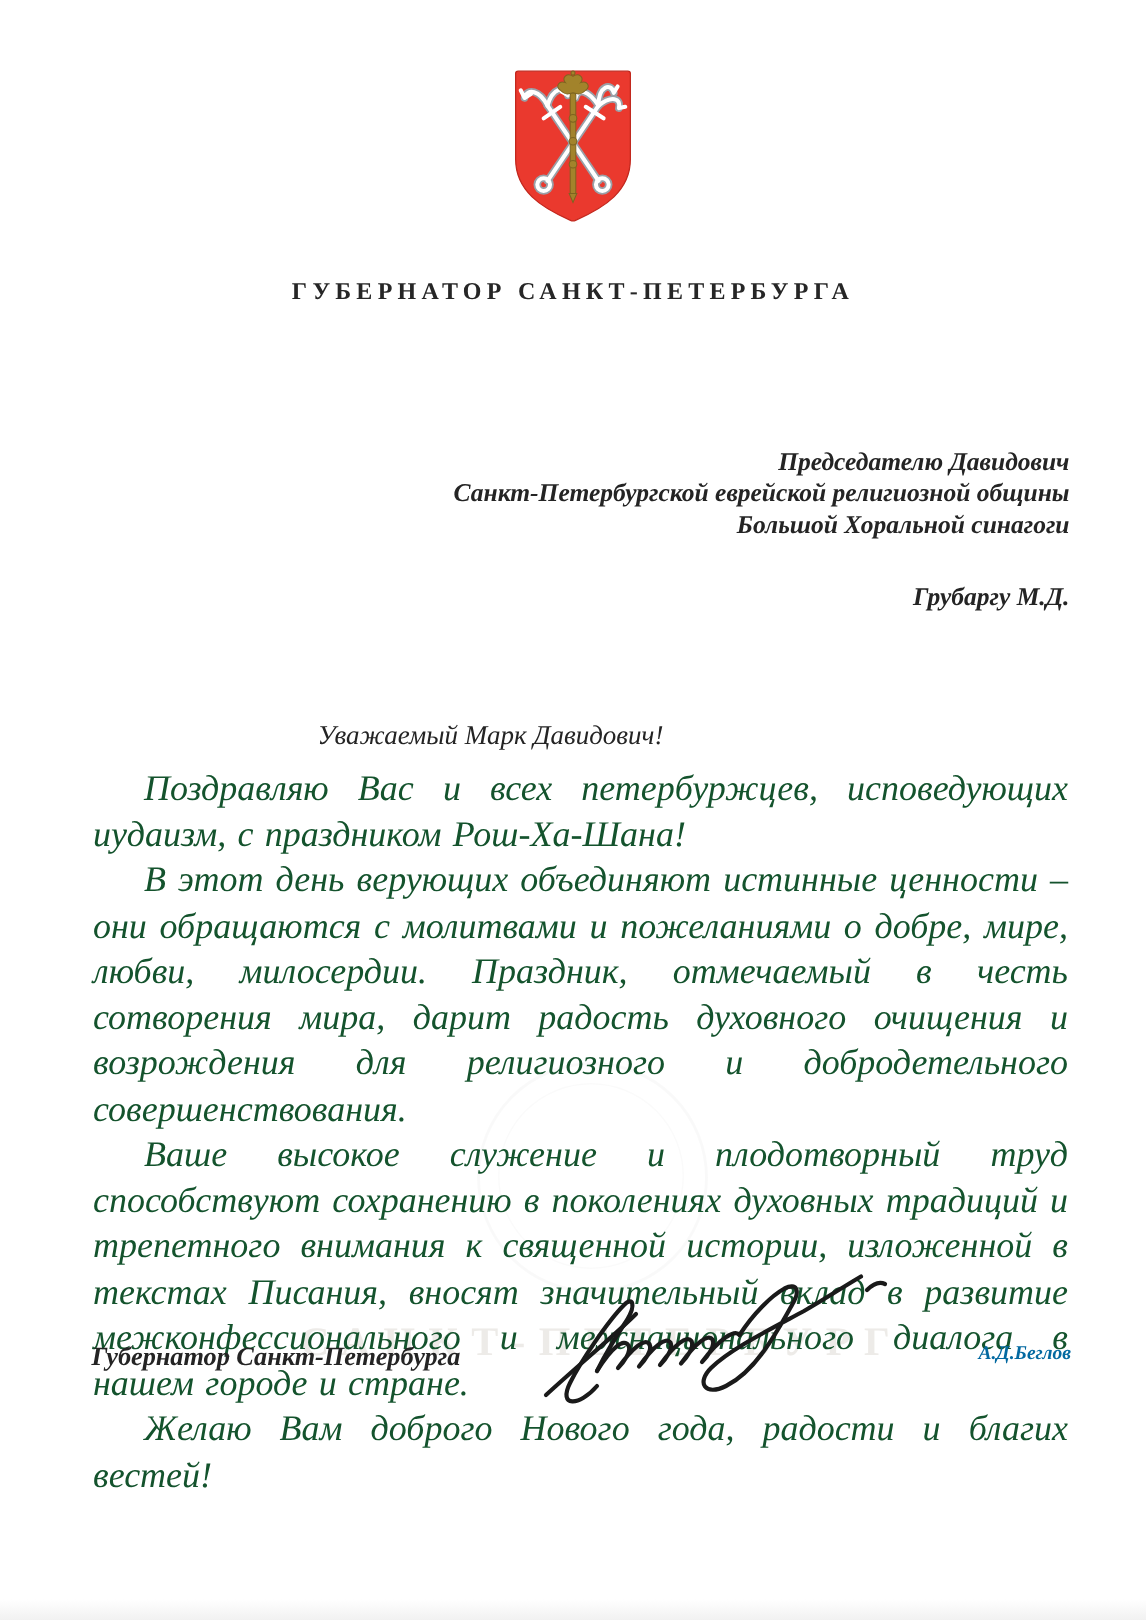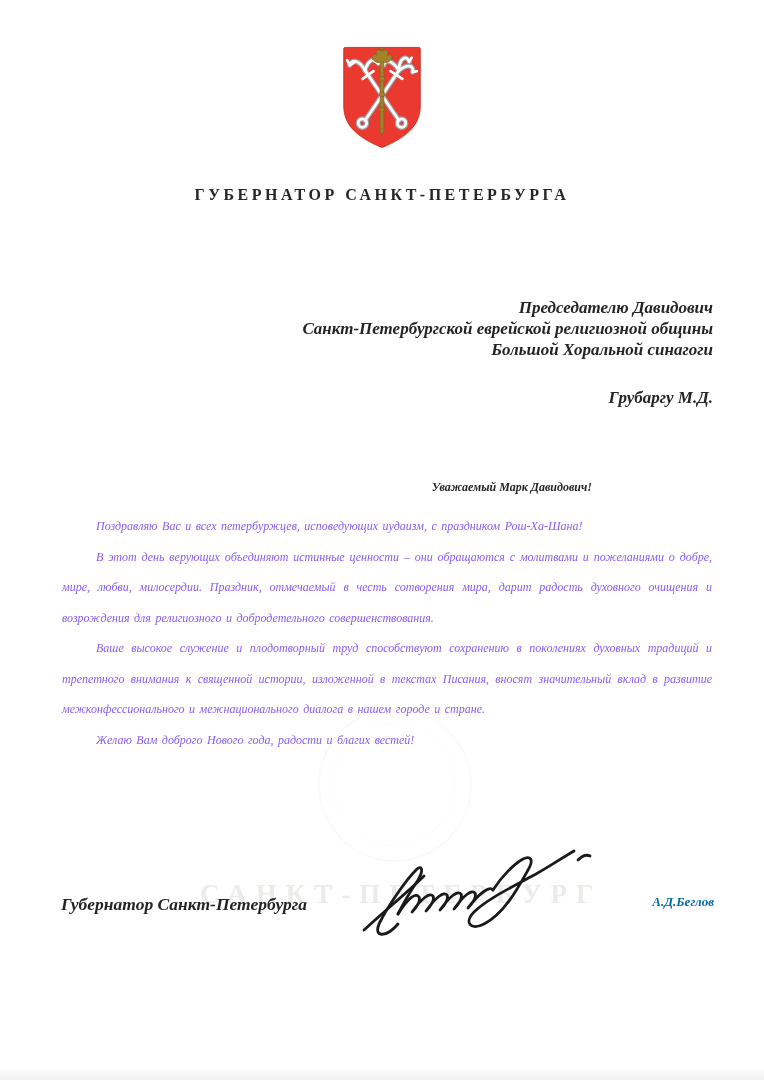--- a/index.html
+++ b/index.html
@@ -36,32 +36,32 @@
   .recipient-name{
     position:absolute;top:388px;right:51px;
     text-align:left;
     font-style:italic;font-weight:700;
     font-size:17px;
     color:#242424;
   }
   
   .salutation{
     position:absolute;top:480px;left:62px;width:530px;
-    text-align:right;
-    font-style:italic;font-weight:700;
-    font-size:12px;
+    text-align:center;
+    font-style:italic;font-weight:400;
+    font-size:18px;
     color:#242424;
   }
   .letter-body{
     position:absolute;top:511px;left:62px;width:650px;
     font-style:italic;
-    font-size:12px;
+    font-size:24px;
     line-height:30.5px;
     text-align:justify;
-    color:#8b5cf6;
+    color:#14532d;
   }
   .letter-body p{
     margin:0;
     text-indent:34px;
     word-spacing:1.5px;
   }
   
   .sig-title{
     position:absolute;top:894px;left:61px;
     font-style:italic;font-weight:700;

